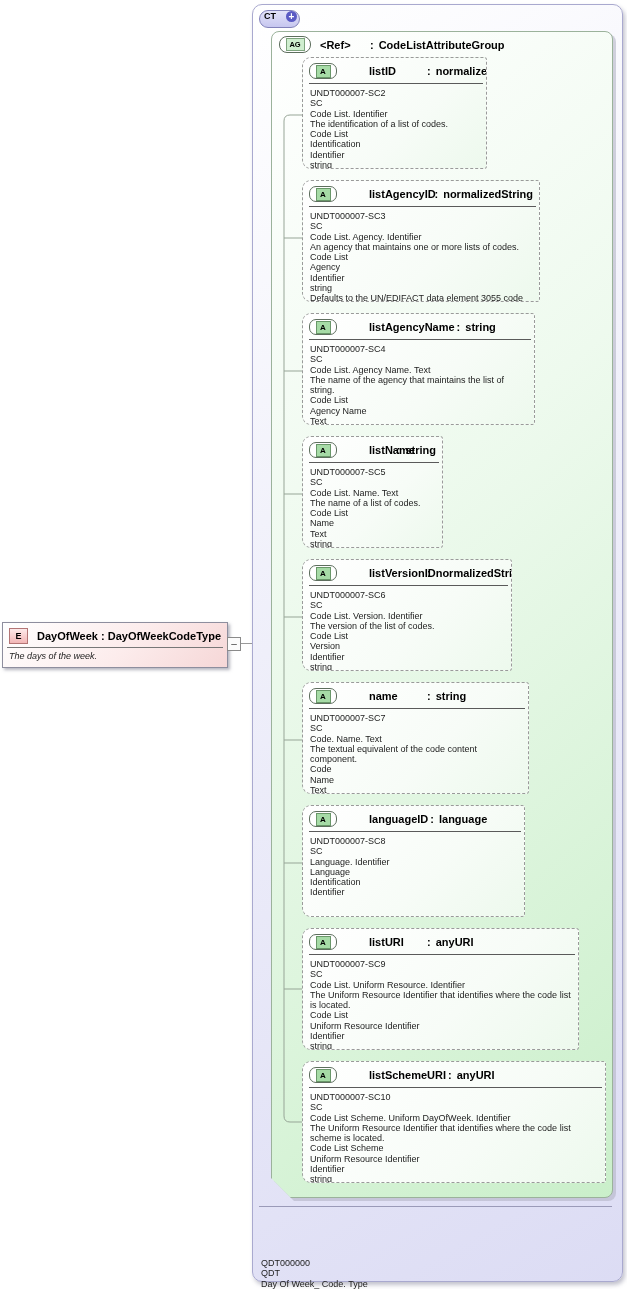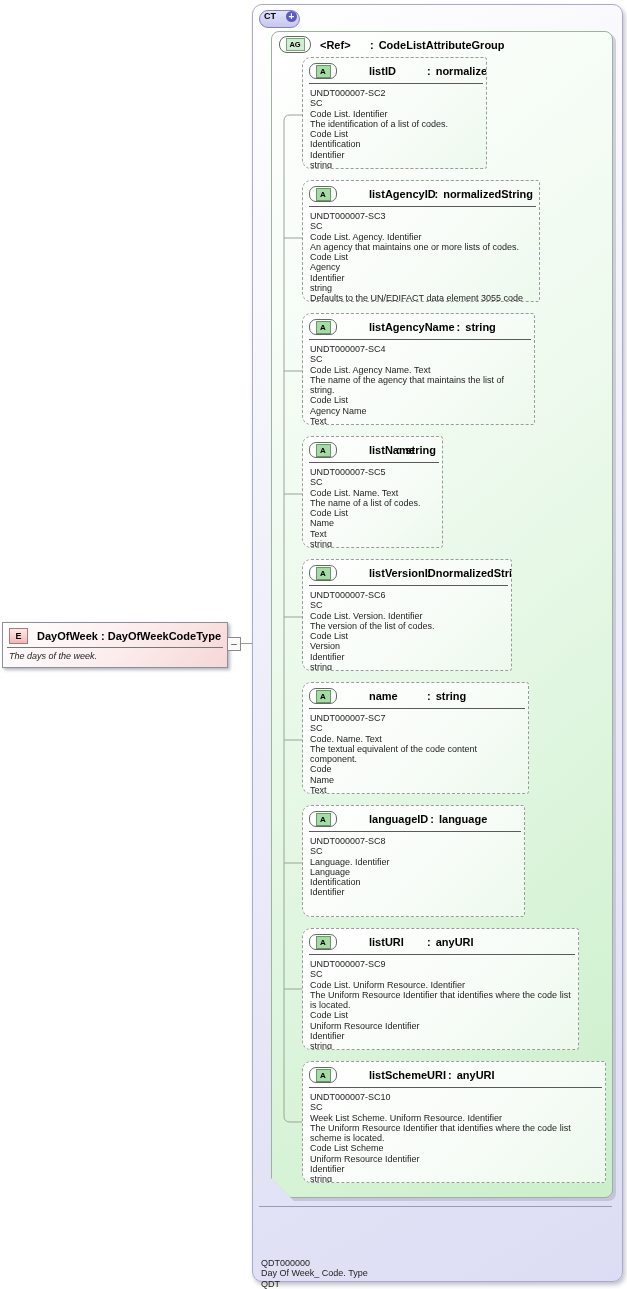--- a/index.html
+++ b/index.html
@@ -341,35 +341,35 @@
               <span class="sq">A</span>
             </span>
           <span class="attr-name">listSchemeURI</span>
           <span class="hdr-colon">:</span>
           <span>anyURI</span>
         </div>
         <div class="attr-sep"></div>
         <div class="attr-lines">
             <div class="line">UNDT000007-SC10</div>
             <div class="line">SC</div>
-            <div class="line">Week List Scheme. Uniform Resource. Identifier</div>
+            <div class="line">Code List Scheme. Uniform DayOfWeek. Identifier</div>
             <div class="line">The Uniform Resource Identifier that identifies where the code list scheme is located.</div>
             <div class="line">Code List Scheme</div>
             <div class="line">Uniform Resource Identifier</div>
             <div class="line">Identifier</div>
             <div class="line">string</div>
           </div>
       </div>
     </div>
 
     <div class="doc-sep"></div>
     <div class="doc-lines">
         <div class="line">QDT000000</div>
+        <div class="line">QDT</div>
         <div class="line">Day Of Week_ Code. Type</div>
-        <div class="line">QDT</div>
         <div class="line">1.0</div>
         <div class="line">&nbsp;</div>
         <div class="line">Code</div>
         <div class="line">Day Of Week</div>
       </div>
   </div>
 
 </div>
 
 </body></html>

